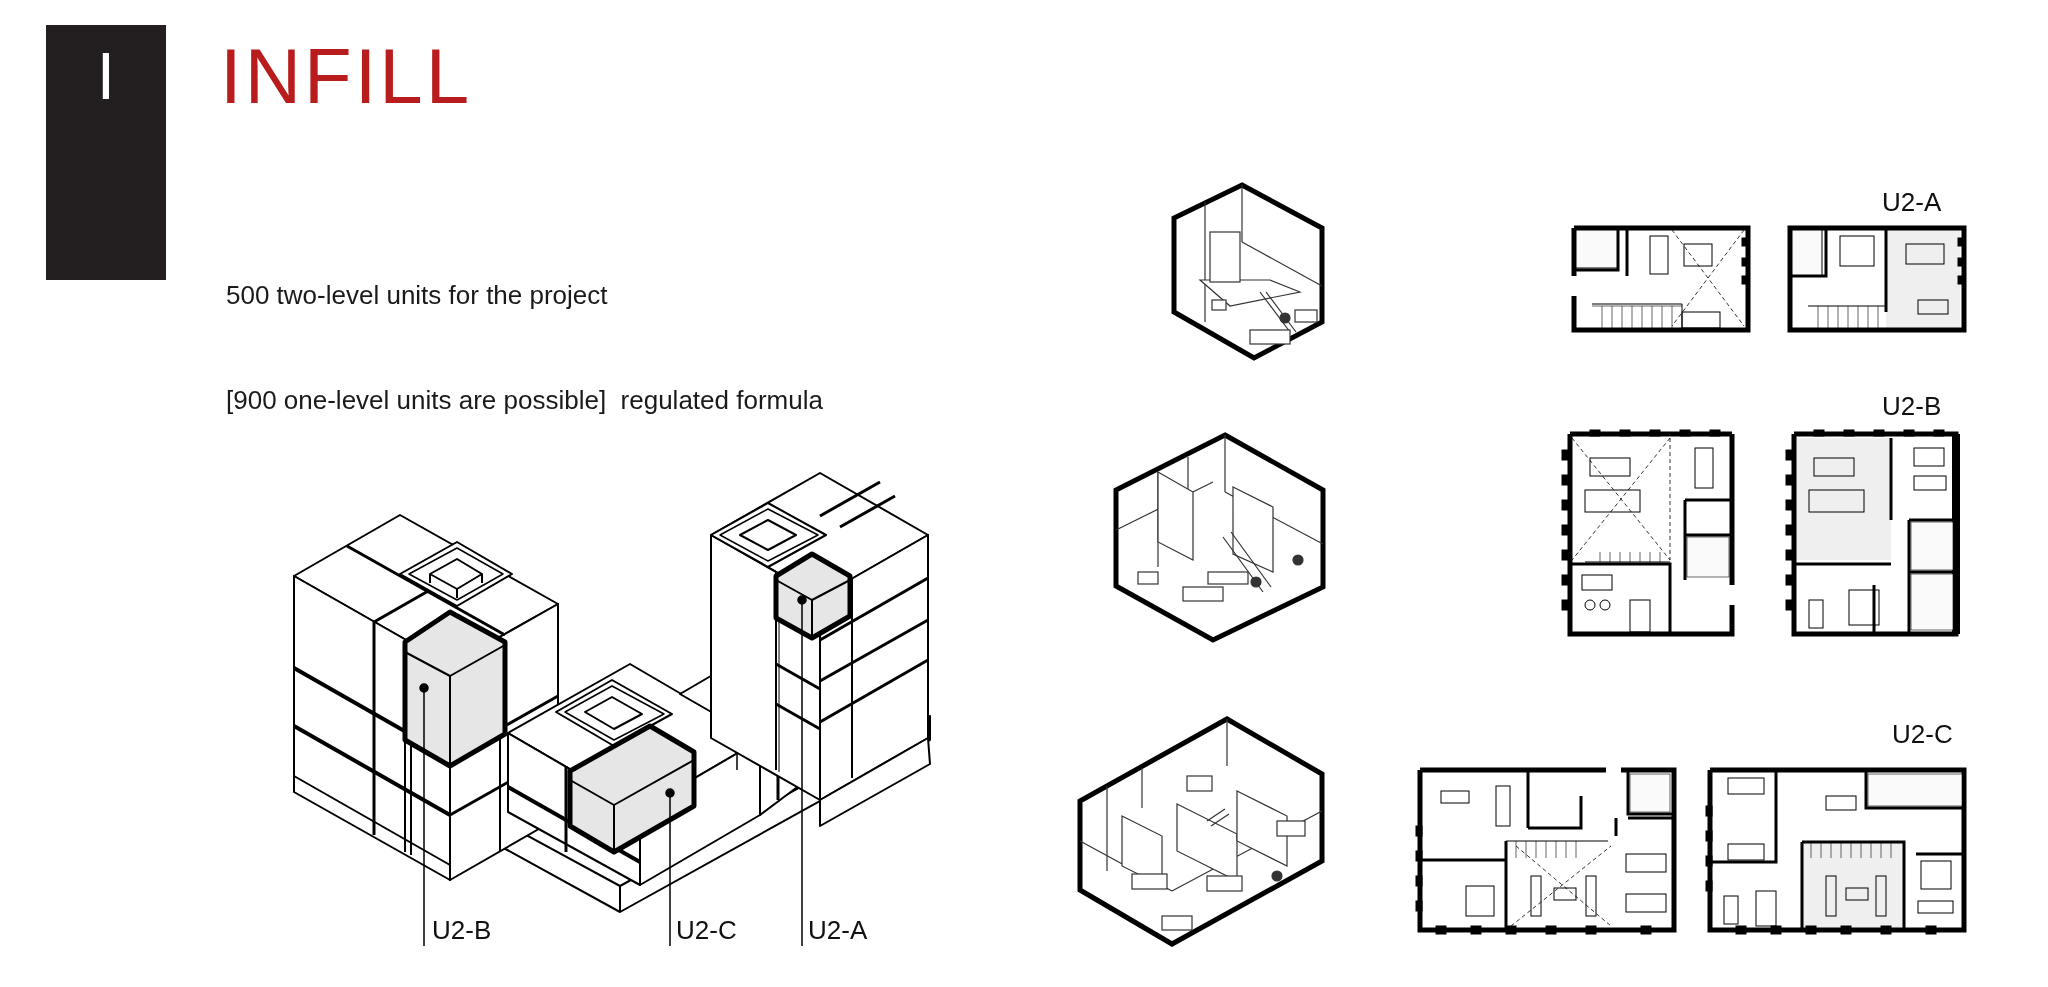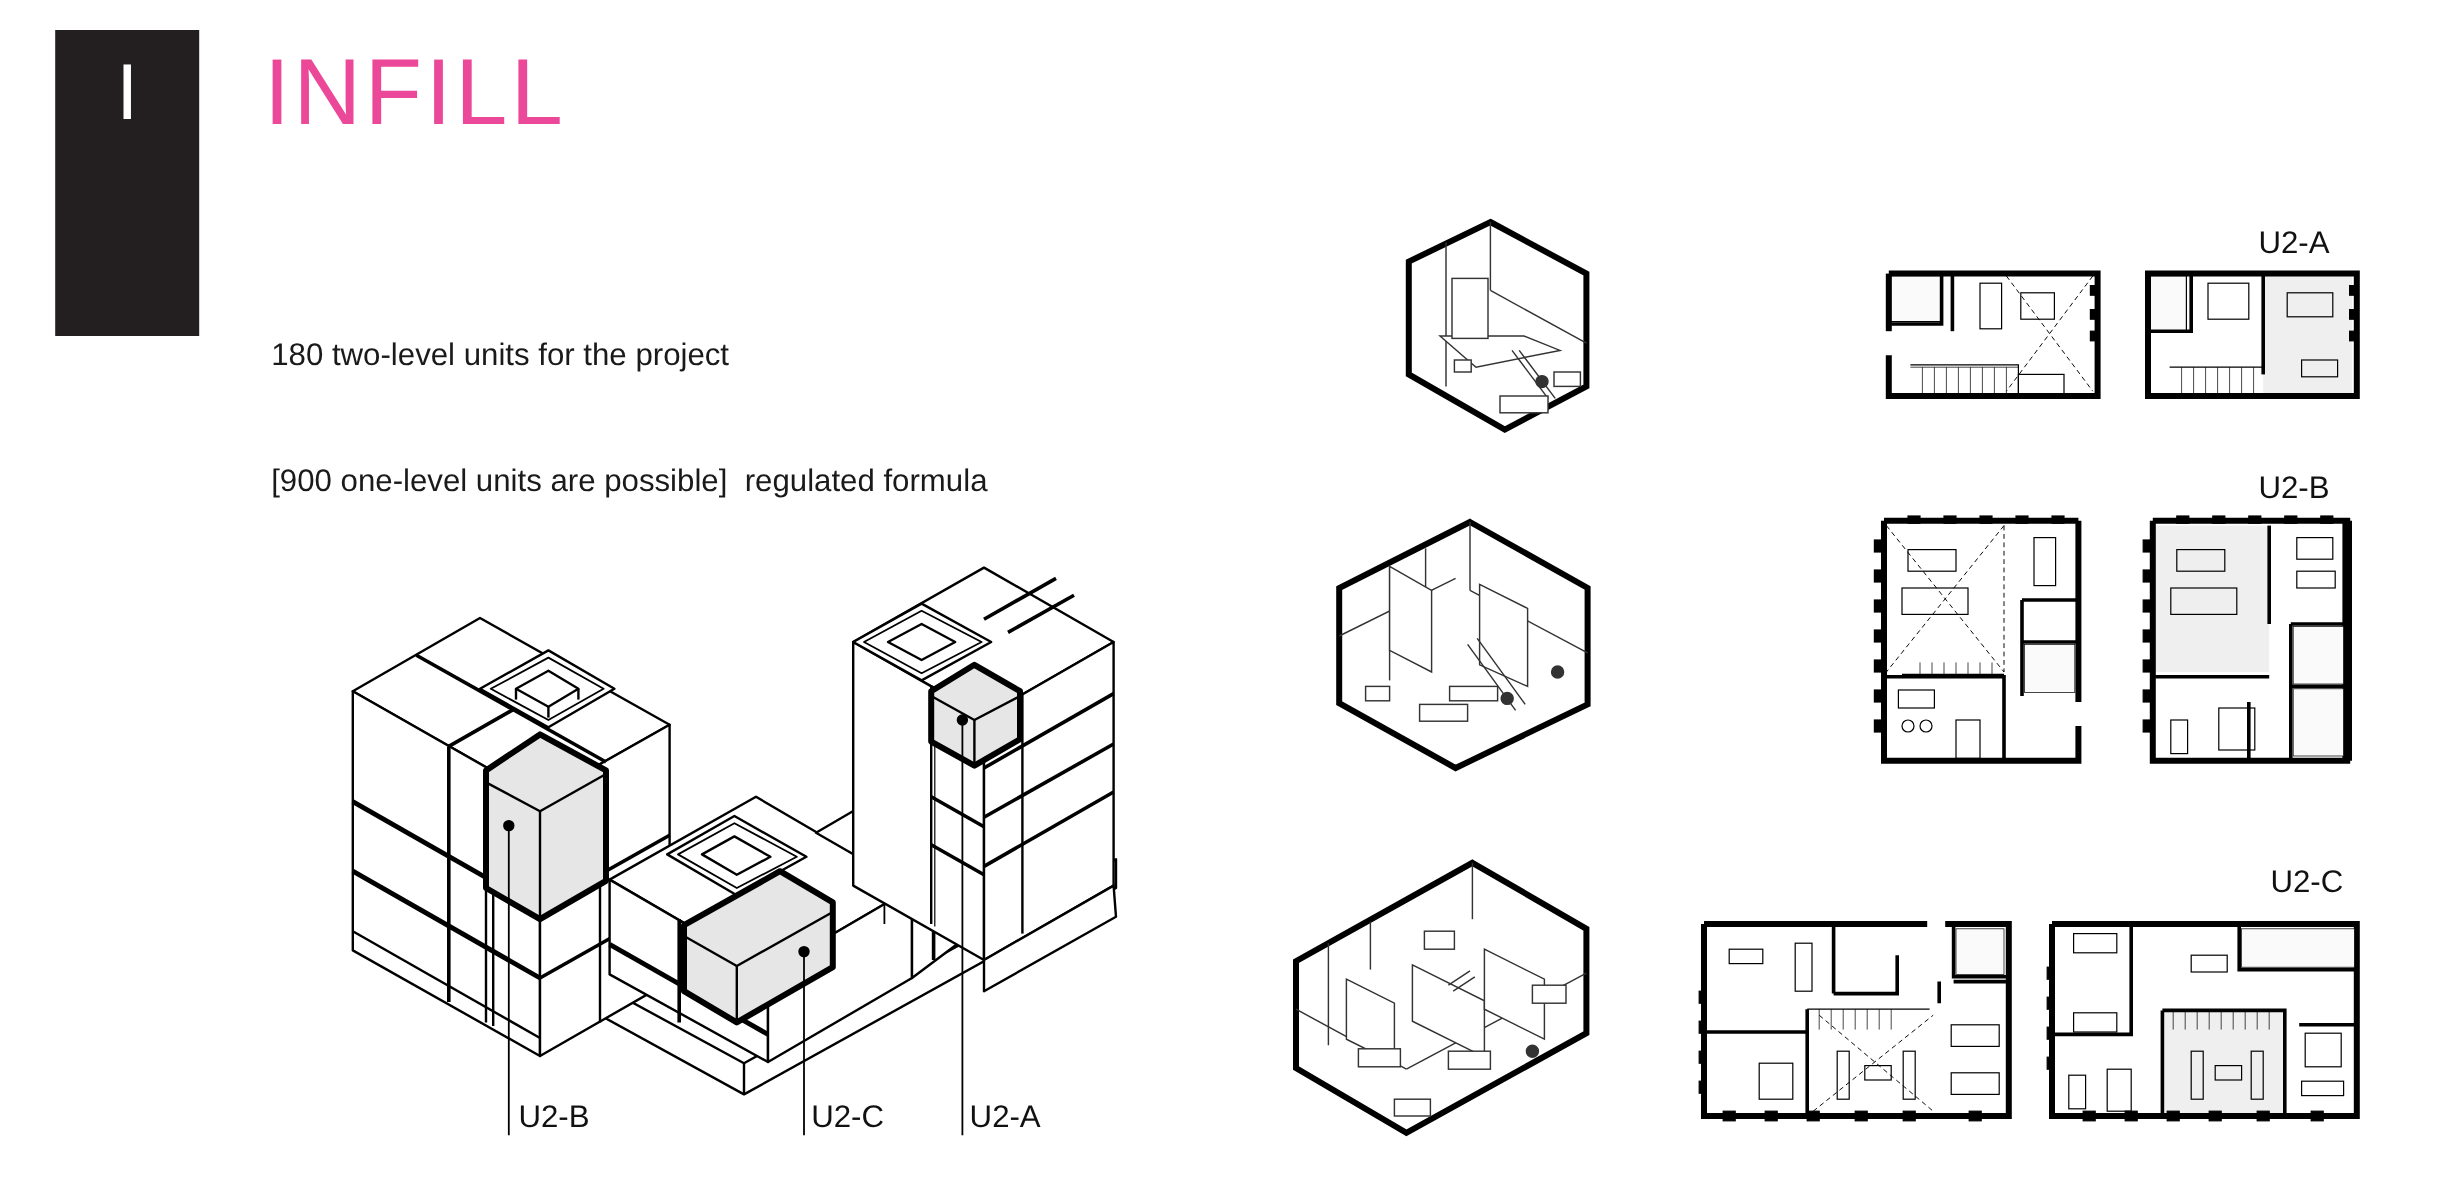--- a/index.html
+++ b/index.html
@@ -4,36 +4,36 @@
 <style>
   html, body { margin:0; padding:0; background:#ffffff; }
   body { width:2048px; height:987px; position:relative; overflow:hidden;
          font-family:"Liberation Sans", "DejaVu Sans", sans-serif; color:#111; }
   .abs { position:absolute; }
   .chapter-block { left:46px; top:25px; width:120px; height:255px; background:#231f20; }
   .chapter-numeral { position:absolute; left:0; width:100%; top:18px; text-align:center;
                      color:#fff; font-size:66px; line-height:66px; font-weight:400;
                      font-family:"Liberation Sans", sans-serif; }
   .page-title { left:220px; top:36px; font-size:78px; line-height:80px; letter-spacing:3px;
-                font-weight:400; color:#ec4899; font-family:"Liberation Sans", sans-serif; }
+                font-weight:400; color:#b91c1c; font-family:"Liberation Sans", sans-serif; }
   .subtitle { left:226px; top:208px; font-size:26px; line-height:35px; font-weight:300; color:#1a1a1a;
               font-family:"Liberation Sans", sans-serif; white-space:pre; }
   .unit-label { font-size:26px; line-height:28px; color:#111; font-family:"Liberation Sans", sans-serif; }
   .leader-label { font-size:26px; line-height:28px; color:#111; font-family:"Liberation Sans", sans-serif; }
   svg { position:absolute; overflow:visible; }
 </style>
 </head>
 <body>
 
 <div class="abs chapter-block">
   <div class="chapter-numeral">I</div>
 </div>
 <div class="abs page-title">INFILL</div>
 <div class="abs subtitle">
-  <div>180 two-level units for the project</div>
+  <div>500 two-level units for the project</div>
   <div>[900 one-level units are possible]  regulated formula</div>
 </div>
 
 <svg width="2048" height="987" style="left:0;top:0" viewBox="0 0 2048 987">
   <g fill="#fff" stroke="#000" stroke-width="2" stroke-linejoin="round">
 
     <g>
       <polygon points="300,712 620,886 930,716 930,740 620,912 300,736"></polygon>
       <line x1="620" y1="886" x2="620" y2="912"></line>
       <polygon points="300,712 400,660 620,780 930,716" fill="none" stroke-width="0"></polygon>

